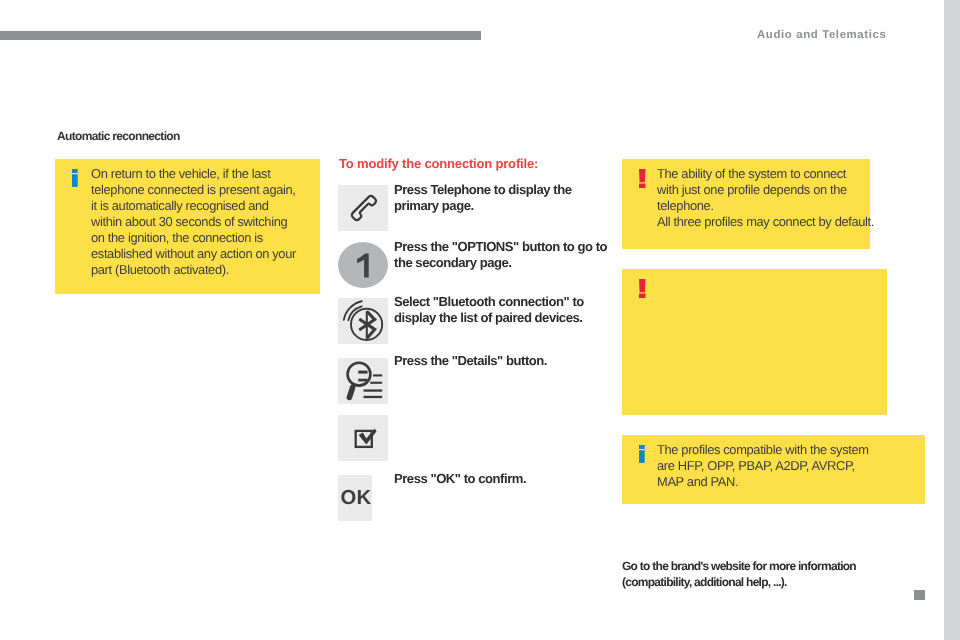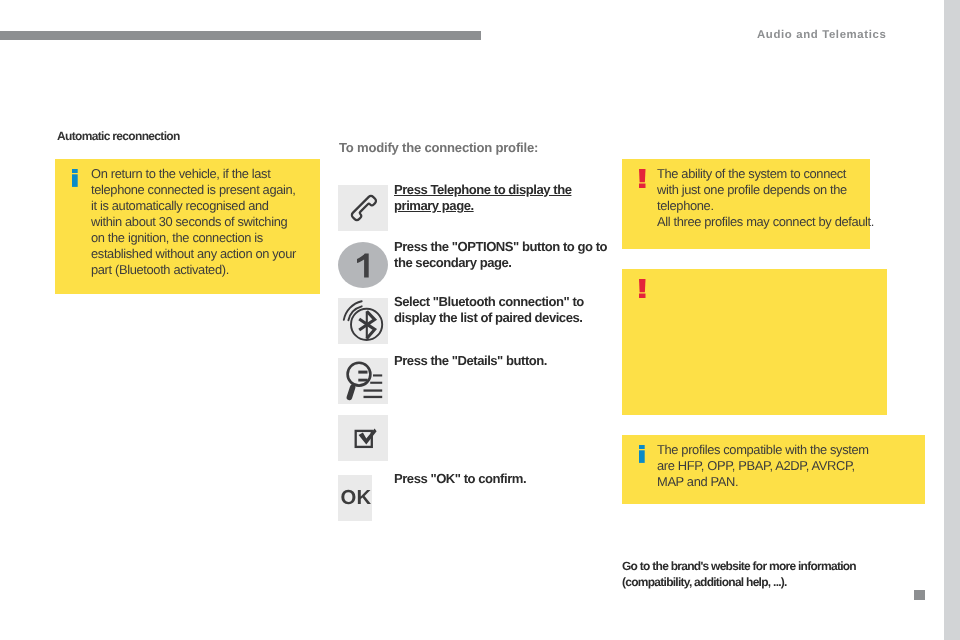--- a/index.html
+++ b/index.html
@@ -9,21 +9,21 @@
 
   .hdrbar{position:absolute;left:0;top:31px;width:481px;height:9px;background:#8d8f91;}
   .hdrtitle{position:absolute;left:757px;top:29px;font-size:11.4px;letter-spacing:.63px;font-weight:bold;color:#8d8f91;white-space:nowrap;}
 
   .h1{position:absolute;left:57px;top:129px;font-size:12px;font-weight:bold;color:#333333;letter-spacing:-.67px;white-space:nowrap;}
 
   .note{position:absolute;background:#fde047;box-sizing:border-box;}
   .ic{position:absolute;}
   .tx{position:absolute;font-size:12.9px;letter-spacing:-0.36px;color:#3c3c3c;line-height:16px;white-space:pre;}
 
-  .midhead{position:absolute;left:339px;top:140px;font-size:13.1px;letter-spacing:-0.22px;font-weight:bold;color:#737373;white-space:nowrap;}
+  .midhead{position:absolute;left:339px;top:156px;font-size:13.1px;letter-spacing:-0.22px;font-weight:bold;color:#ef4444;white-space:nowrap;}
   .ibox{position:absolute;left:338px;width:50px;height:46px;background:#eaeaea;}
   .icirc{position:absolute;left:338px;width:50px;height:46px;background:#b4b6b9;border-radius:50%;}
   .icirc span{position:absolute;left:0;top:-0.5px;width:50px;height:46px;display:flex;align-items:center;justify-content:center;font-size:33px;color:#414143;}
   .okbox{position:absolute;left:338px;width:34px;height:46px;background:#eaeaea;display:flex;align-items:center;justify-content:center;font-size:20.3px;font-weight:bold;color:#3c3c3c;letter-spacing:0.2px;padding-left:2px;box-sizing:border-box;}
   .steptx{position:absolute;left:394px;font-size:13.1px;letter-spacing:-0.48px;font-weight:bold;color:#2b2b2b;line-height:16px;white-space:pre;}
 
   .footnote{position:absolute;left:622px;top:558px;font-size:12px;letter-spacing:-0.73px;font-weight:bold;color:#2b2b2b;line-height:16px;white-space:pre;}
 
   .wmclip{position:absolute;left:0;top:0;width:944px;height:472px;overflow:hidden;}
   .wm{position:absolute;left:680px;top:610px;font-size:27.7px;color:#8d8f91;letter-spacing:0px;white-space:nowrap;}
@@ -58,21 +58,21 @@
 
   <div class="midhead">To modify the connection profile:</div>
 
   <div class="ibox" style="top:185px;">
     <svg width="50" height="45" viewBox="0 0 50 45">
       <g transform="rotate(-45 25.5 22.3) translate(25.3 24.0) scale(0.765) translate(-25.5 -22.3)">
         <path fill="none" stroke="#3a3a3c" stroke-width="2.9" stroke-linejoin="round" stroke-linecap="round" d="M10.7 15.3 h29.6 a4.0 4.0 0 0 1 4.0 4.0 v3.6 a4.0 4.0 0 0 1 -4.0 4.0 h-3.0 a2.8 2.8 0 0 1 -2.8 -2.8 v-0.8 a2.0 2.0 0 0 0 -2.0 -2.0 h-14.0 a2.0 2.0 0 0 0 -2.0 2.0 v0.8 a2.8 2.8 0 0 1 -2.8 2.8 h-3.0 a4.0 4.0 0 0 1 -4.0 -4.0 v-3.6 a4.0 4.0 0 0 1 4.0 -4.0 z"></path>
       </g>
     </svg>
   </div>
-  <div class="steptx" style="top:182px;text-decoration:underline;">Press Telephone to display the
+  <div class="steptx" style="top:182px;">Press Telephone to display the
 primary page.</div>
 
   <div class="icirc" style="top:242px;">
     <svg width="50" height="46" viewBox="0 0 50 46">
       <path d="M19.0 16.9 C22.0 15.5 24.9 13.8 26.8 11.4 L30.7 11.4 L30.7 35.6 L26.1 35.6 L26.1 17.5 C24.0 19.0 21.4 20.3 19.0 21.1 Z" fill="#414143"></path>
     </svg>
     <span class="srlabel">1</span>
   </div>
   <div class="steptx" style="top:239px;">Press the "OPTIONS" button to go to
 the secondary page.</div>

